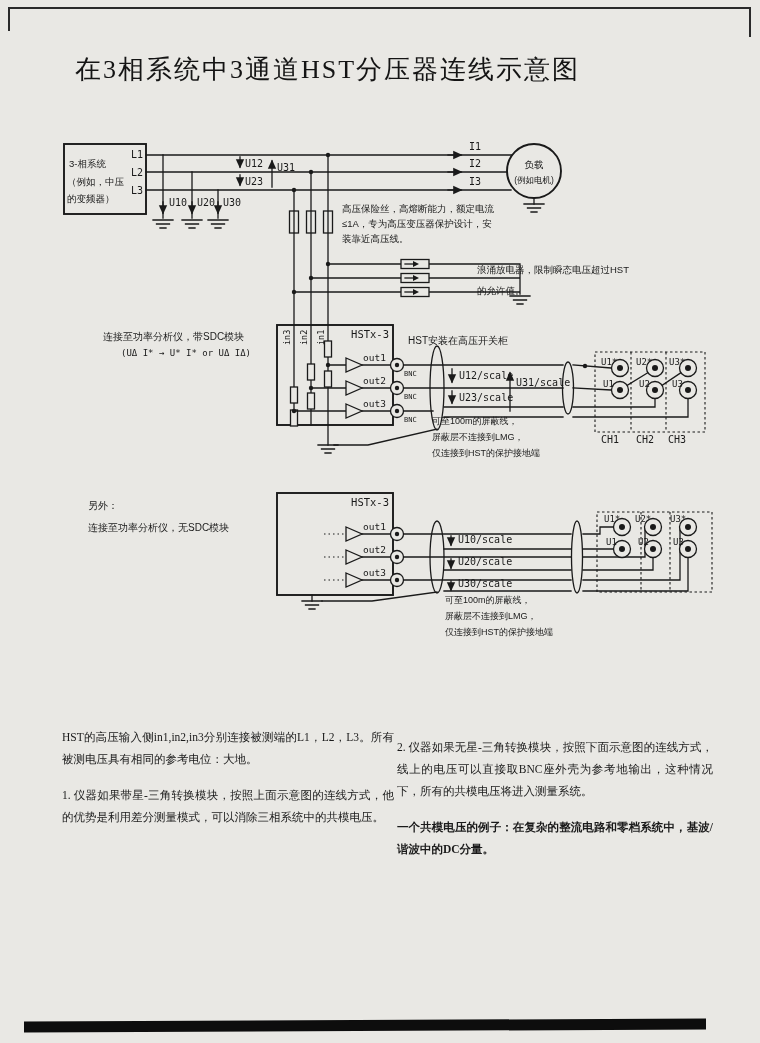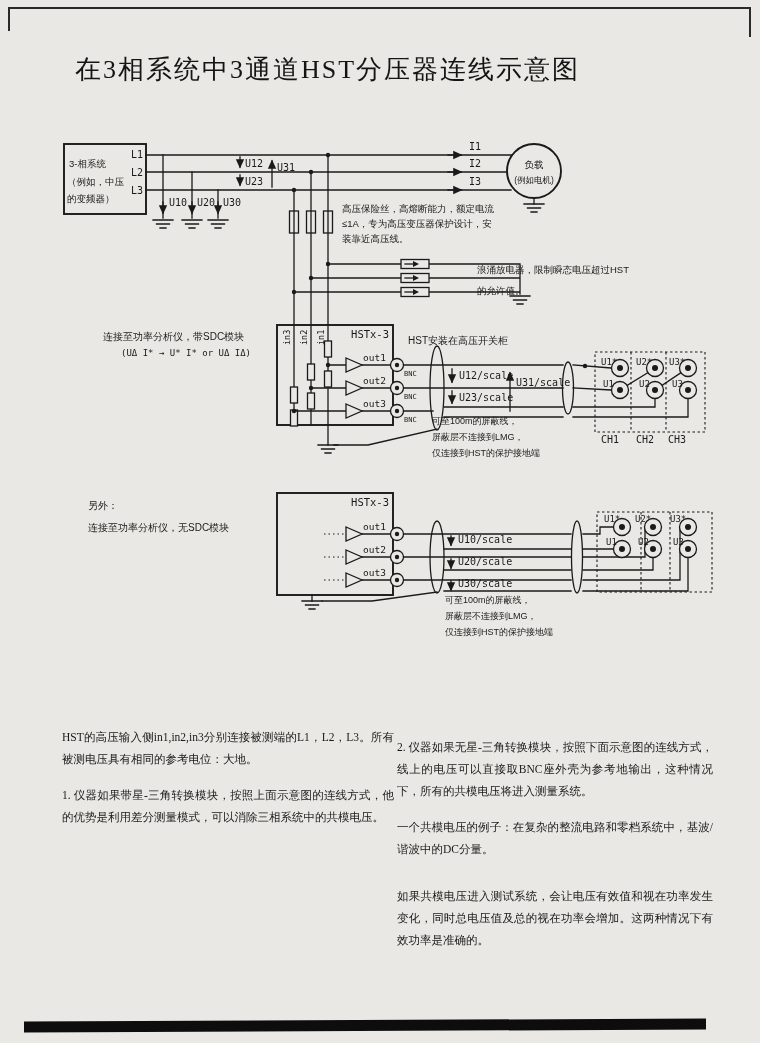--- a/index.html
+++ b/index.html
@@ -20,21 +20,21 @@
   svg .dot{fill:#1a1a1a;stroke:none;}
   svg text{fill:#1a1a1a;stroke:none;font-family:"DejaVu Sans Mono",monospace;}
   svg text.cjk{font-family:"Liberation Sans",sans-serif;}
   svg .f7{font-size:7px;} svg .f85{font-size:8.5px;} svg .f9{font-size:9px;}
   svg .f95{font-size:9.5px;} svg .f10{font-size:10px;} svg .f105{font-size:10.5px;}
   svg .mid{text-anchor:middle;} svg .end{text-anchor:end;}
   .col{position:absolute;font-size:11.5px;line-height:22px;text-align:justify;}
   .col-left{left:62px;top:726px;width:332px;}
   .col-right{left:397px;top:736px;width:316px;}
   .col p{margin:0 0 14px 0;}
-  .col-right p.gap{margin-bottom:25px;}
+  .col-right p.gap{margin-bottom:25px;font-weight:bold;}
 </style>
 </head>
 <body>
 
 <div class="page">
   <div class="frame-top"></div>
   <div class="tick-left"></div>
   <div class="tick-right"></div>
 
   <div class="title">在3相系统中3通道HST分压器连线示意图</div>
@@ -283,17 +283,16 @@
     </g>
   </svg>
 
   <div class="col col-left">
     <p>HST的高压输入侧in1,in2,in3分别连接被测端的L1，L2，L3。所有被测电压具有相同的参考电位：大地。</p>
     <p>1. 仪器如果带星-三角转换模块，按照上面示意图的连线方式，他的优势是利用差分测量模式，可以消除三相系统中的共模电压。</p>
   </div>
   <div class="col col-right">
     <p>2. 仪器如果无星-三角转换模块，按照下面示意图的连线方式，线上的电压可以直接取BNC座外壳为参考地输出，这种情况下，所有的共模电压将进入测量系统。</p>
     <p class="gap">一个共模电压的例子：在复杂的整流电路和零档系统中，基波/谐波中的DC分量。</p>
-    <p>如果共模电压进入测试系统，会让电压有效值和视在功率发生变化，同时总电压值及总的视在功率会增加。这两种情况下有效功率是准确的。</p>
   </div>
 
   <div class="frame-bottom"></div>
 </div>
 
 </body></html>

